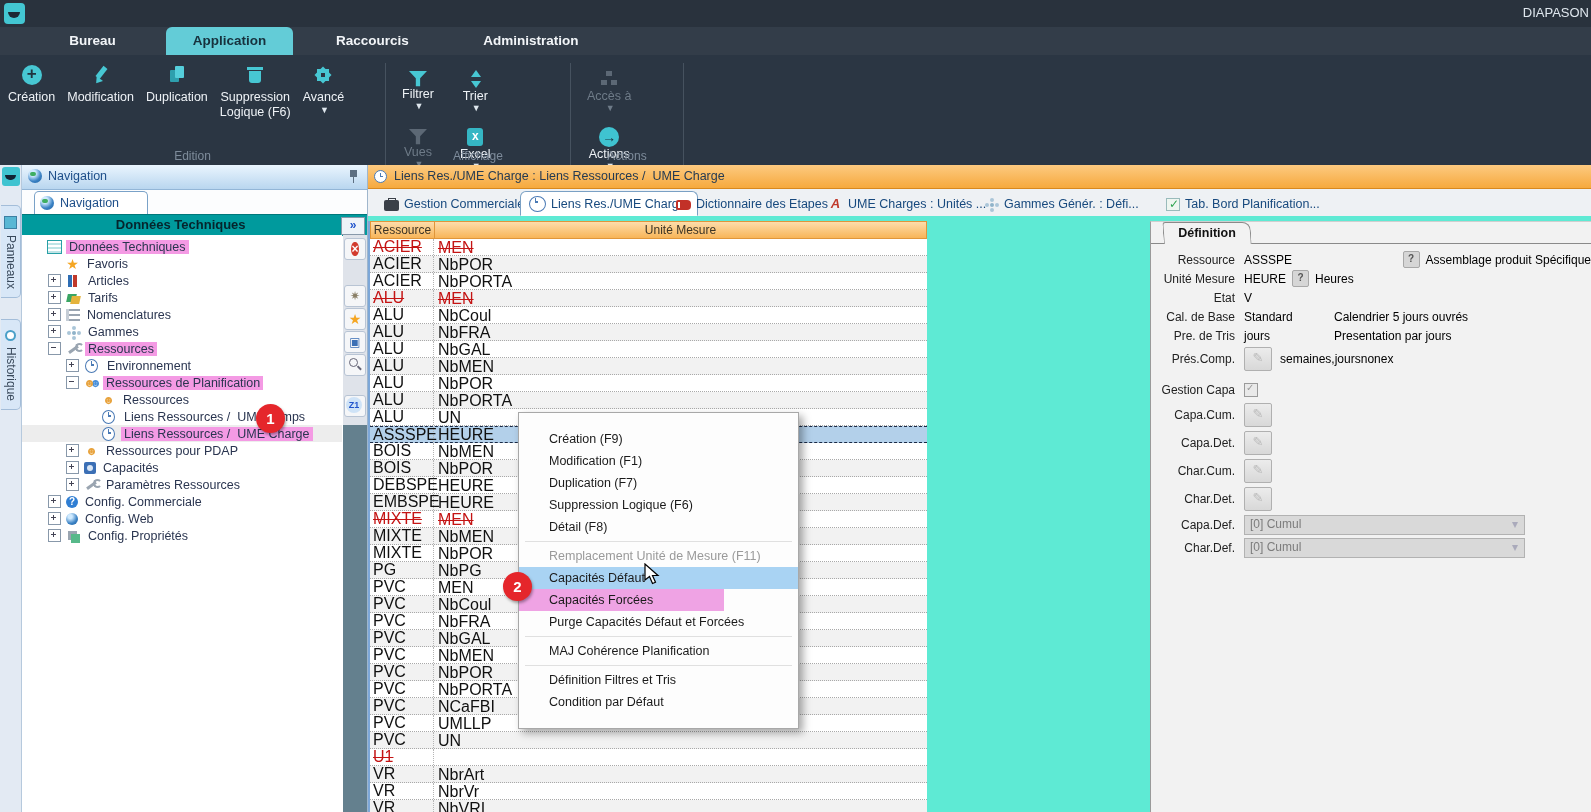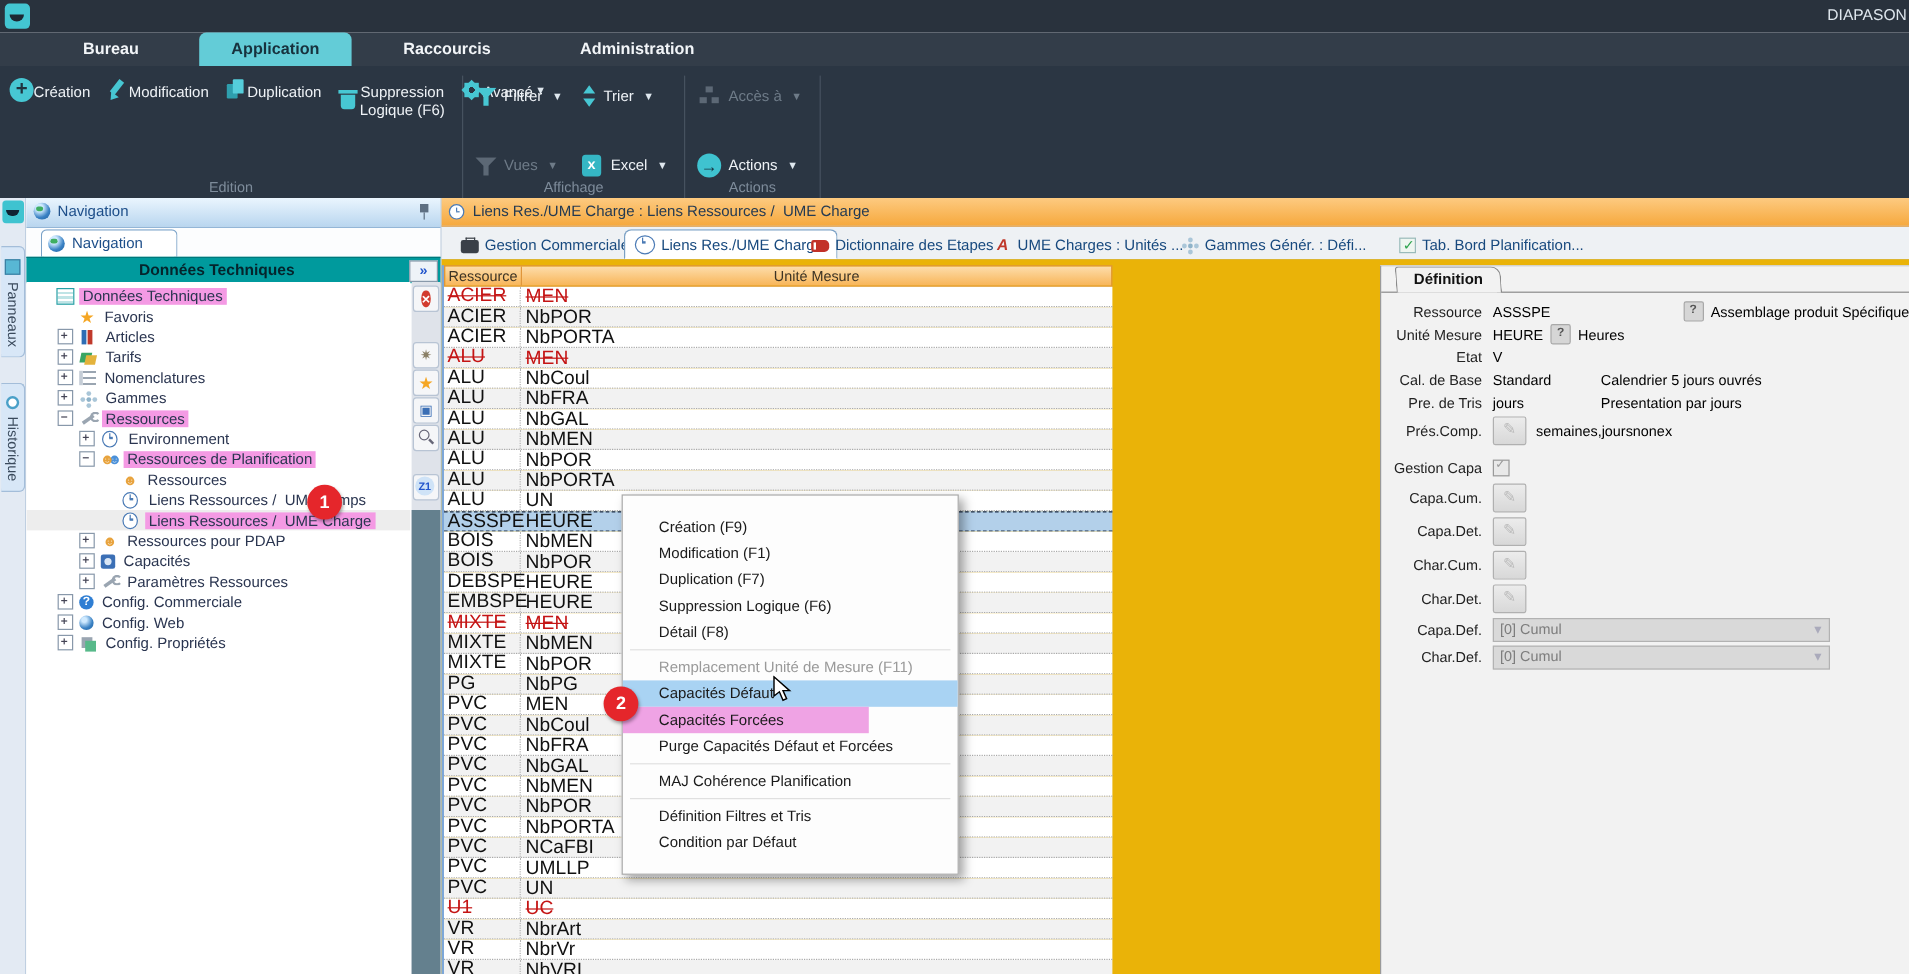--- a/index.html
+++ b/index.html
@@ -16,25 +16,25 @@
   .tabbar .tab.active{background:#63ccd7;color:#17313d;border-radius:6px 6px 0 0;}
   .tab-0{left:45px;width:95px}.tab-1{left:166px;width:127px}.tab-2{left:330px;width:85px}.tab-3{left:475px;width:112px}
   
   .ribbon{position:absolute;left:0;top:55px;width:100%;height:110px;background:#2b3643;}
   .rsep{position:absolute;top:8px;height:140px;width:1px;background:#46525f;}
   .sep-a{left:385px}.sep-b{left:570px}.sep-c{left:683px}
   .rgroup{position:absolute;top:0;height:110px;}
   .grp-edition{left:0;width:385px}.grp-affichage{left:386px;width:184px}.grp-actions{left:571px;width:112px}
   .glabel{position:absolute;bottom:2px;left:0;width:100%;text-align:center;color:#7e8c9b;font-size:12px;}
   .bigrow{position:absolute;left:2px;top:8px;display:flex;align-items:flex-start;}
-  .rbtn-big{display:flex;flex-direction:row;align-items:center;padding:2px 6px;color:#eef2f6;font-size:12.5px;cursor:default;}
+  .rbtn-big{display:flex;flex-direction:column;align-items:center;padding:2px 6px;color:#eef2f6;font-size:12.5px;cursor:default;}
   .rbtn-big .rlbl{text-align:center;line-height:15px;margin-top:5px;white-space:nowrap;}
   .smallgrid{position:absolute;left:10px;top:14px;display:grid;grid-template-columns:auto auto;grid-column-gap:14px;grid-row-gap:36px;}
   .onecol{grid-template-columns:auto;}
-  .rbtn-small{display:flex;align-items:center;color:#eef2f6;font-size:12.5px;white-space:nowrap;cursor:default;height:22px;}
+  .rbtn-small{display:flex;align-items:center;color:#eef2f6;font-size:12.5px;white-space:nowrap;cursor:default;height:22px;flex-direction:column;}
   .rbtn-small .rlbl{margin:0 6px 0 6px;}
   .rbtn-small.disabled,.rbtn-big.disabled{color:#6e7b88;}
   .caret{font-size:9px;color:#dfe7ee;margin-left:2px;}
   .disabled .caret{color:#6e7b88;}
   
   .ic{position:relative;display:inline-block;width:20px;height:20px;flex:none;}
   .ic-plus-circle{background:#47c7d3;border-radius:50%;}
   .ic-plus-circle::after{content:"+";position:absolute;left:0;top:-1px;width:100%;text-align:center;color:#20333f;font-size:17px;font-weight:bold;line-height:20px;}
   .ic-pencil::before{content:"";position:absolute;left:8px;top:1px;width:5px;height:13px;background:#47c7d3;transform:rotate(38deg);}
   .ic-pencil::after{content:"";position:absolute;left:3px;top:13px;border-left:4px solid transparent;border-right:4px solid transparent;border-top:6px solid #47c7d3;transform:rotate(38deg);}
@@ -141,21 +141,21 @@
   .dtab.active{background:#fff;border:1px solid #7aa0c4;border-bottom:1px solid #fff;border-radius:6px 6px 0 0;top:2px;height:25px;box-sizing:border-box;}
   .dic{position:relative;width:15px;height:14px;margin-right:5px;flex:none;}
   .dic-briefcase{background:#3a4048;border-radius:2px;height:11px;margin-top:2px;}
   .dic-briefcase::after{content:"";position:absolute;left:4px;top:-2px;width:6px;height:3px;border:1px solid #3a4048;border-bottom:none;}
   .dic-book{background:#c23128;border-radius:2px 4px 4px 2px;height:10px;margin-top:2px;}
   .dic-book::after{content:"";position:absolute;left:2px;top:2px;width:2px;height:6px;background:#fff;}
   .dic-compass-a{color:#c0392b;font-weight:bold;font-style:italic;font-size:13px;line-height:14px;text-align:center;}
   .dic-compass-a::after{content:"A";}
   .dic-check{background:#eef6f0;border:1px solid #9bb;width:12px;height:11px;}
   .dic-check::after{content:"\2713";position:absolute;left:2px;top:-2px;color:#2da44e;font-weight:bold;font-size:12px;}
-  .docbody{position:absolute;left:0;top:51px;width:100%;bottom:0;background:#eab308;}
+  .docbody{position:absolute;left:0;top:51px;width:100%;bottom:0;background:#5eead4;}
   
   .rtable{position:absolute;left:0px;top:5px;width:557px;border-left:2px solid #7da7d8;}
   .thead{display:flex;height:18px;background:linear-gradient(#fdddab,#f8b558);border:1px solid #e0963a;box-sizing:border-box;font-size:12px;color:#3c3324;}
   .th{text-align:center;line-height:16px;}
   .th-res{width:63px;border-right:1px solid #e0963a;}
   .th-ume{flex:1;}
   .rrow{display:flex;height:16px;font-size:16px;color:#101010;border-bottom:1px dotted #a9a9a9;background:#fff;align-items:center;}
   .rrow.alt{background:#f2f2f2;}
   .rrow .c1{width:60px;padding-left:3px;border-right:1px dotted #b5b5b5;height:100%;line-height:15px;}
   .rrow .c2{flex:1;padding-left:4px;line-height:15px;}
@@ -512,21 +512,20 @@
               <div class="rrow">
                 <span class="c1">PVC</span>
                 <span class="c2">UMLLP</span>
               </div>
               <div class="rrow alt">
                 <span class="c1">PVC</span>
                 <span class="c2">UN</span>
               </div>
               <div class="rrow del">
                 <span class="c1">U1</span>
-                <span class="c2">UC</span>
               </div>
               <div class="rrow alt">
                 <span class="c1">VR</span>
                 <span class="c2">NbrArt</span>
               </div>
               <div class="rrow">
                 <span class="c1">VR</span>
                 <span class="c2">NbrVr</span>
               </div>
               <div class="rrow alt">

